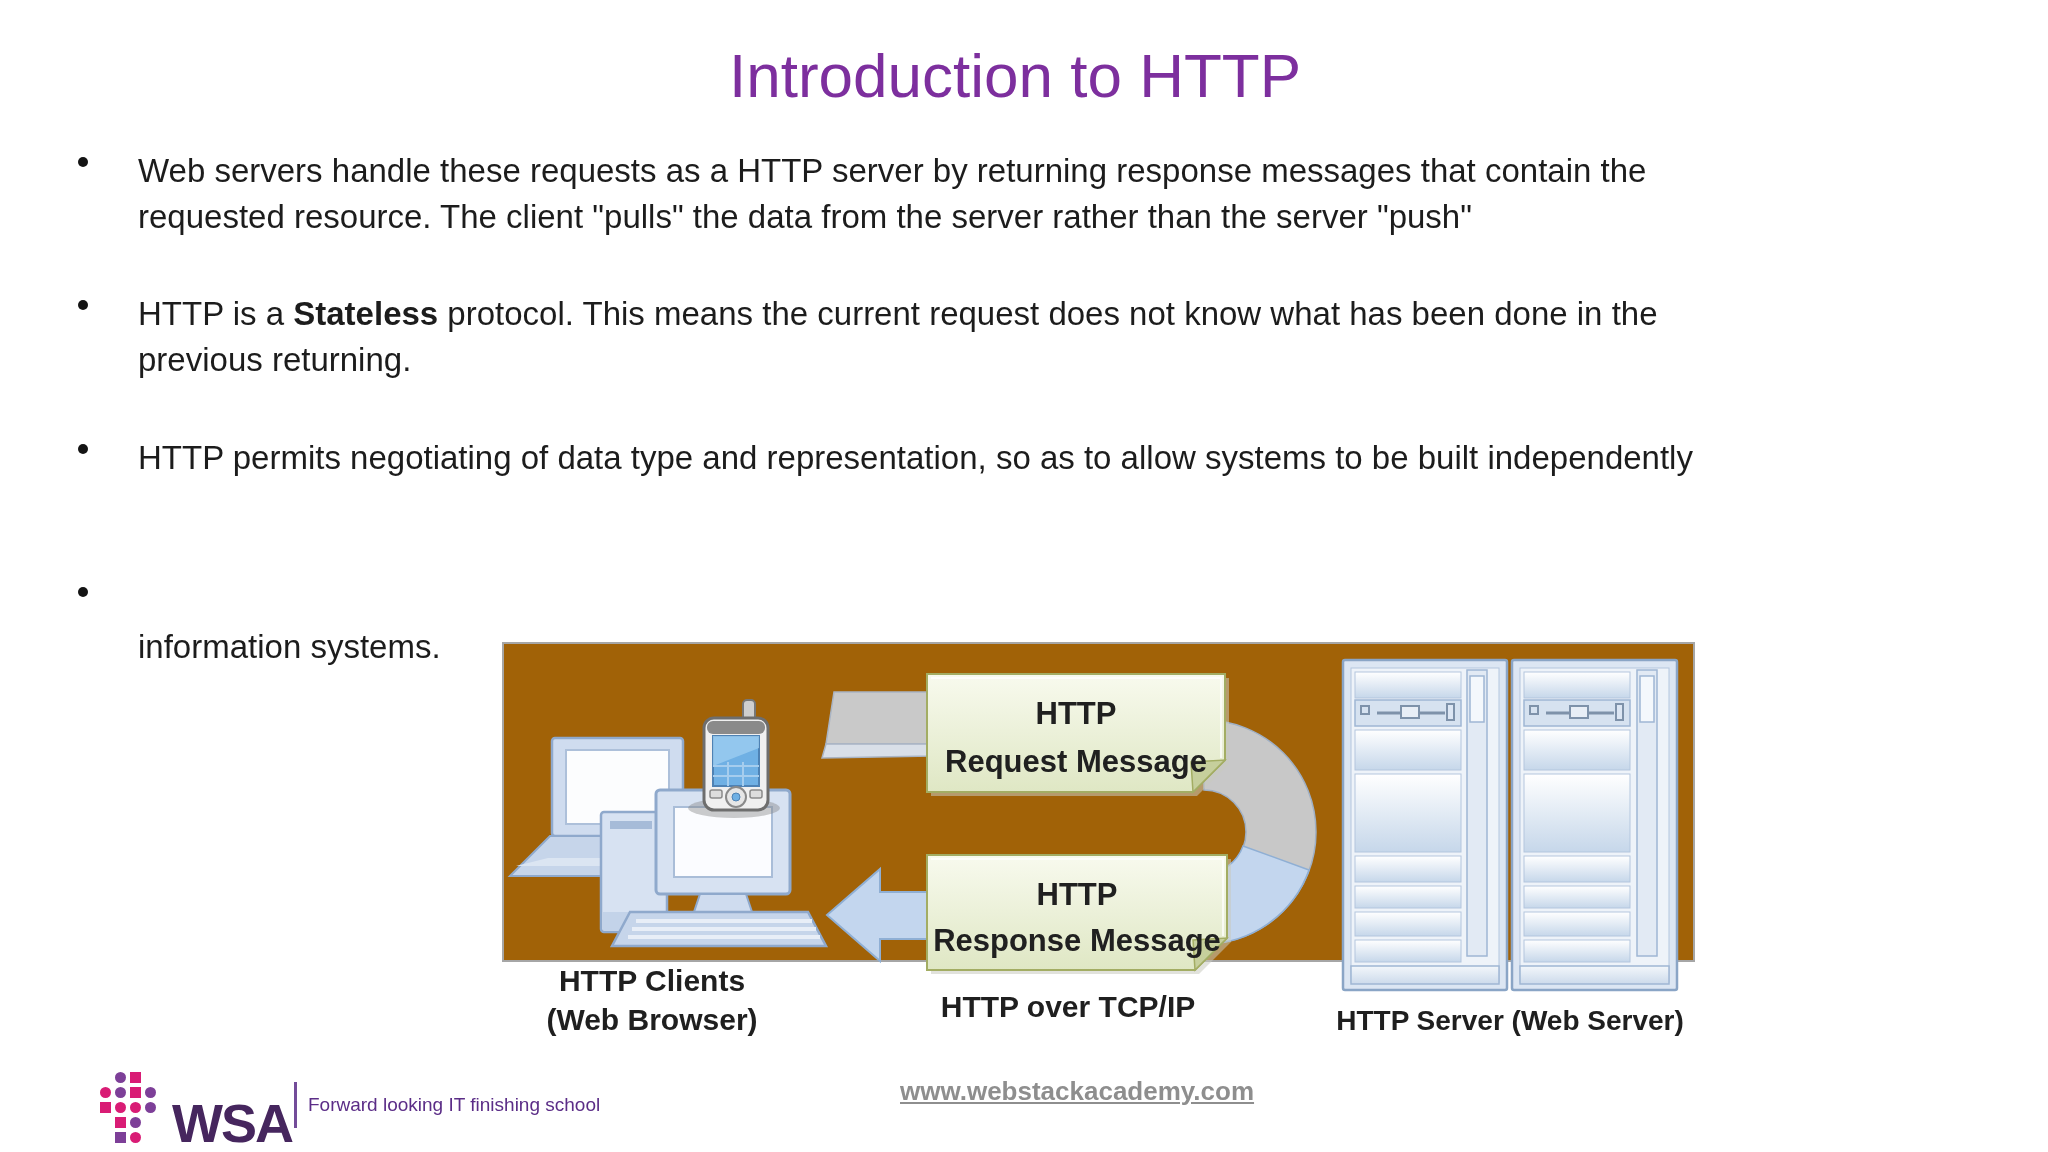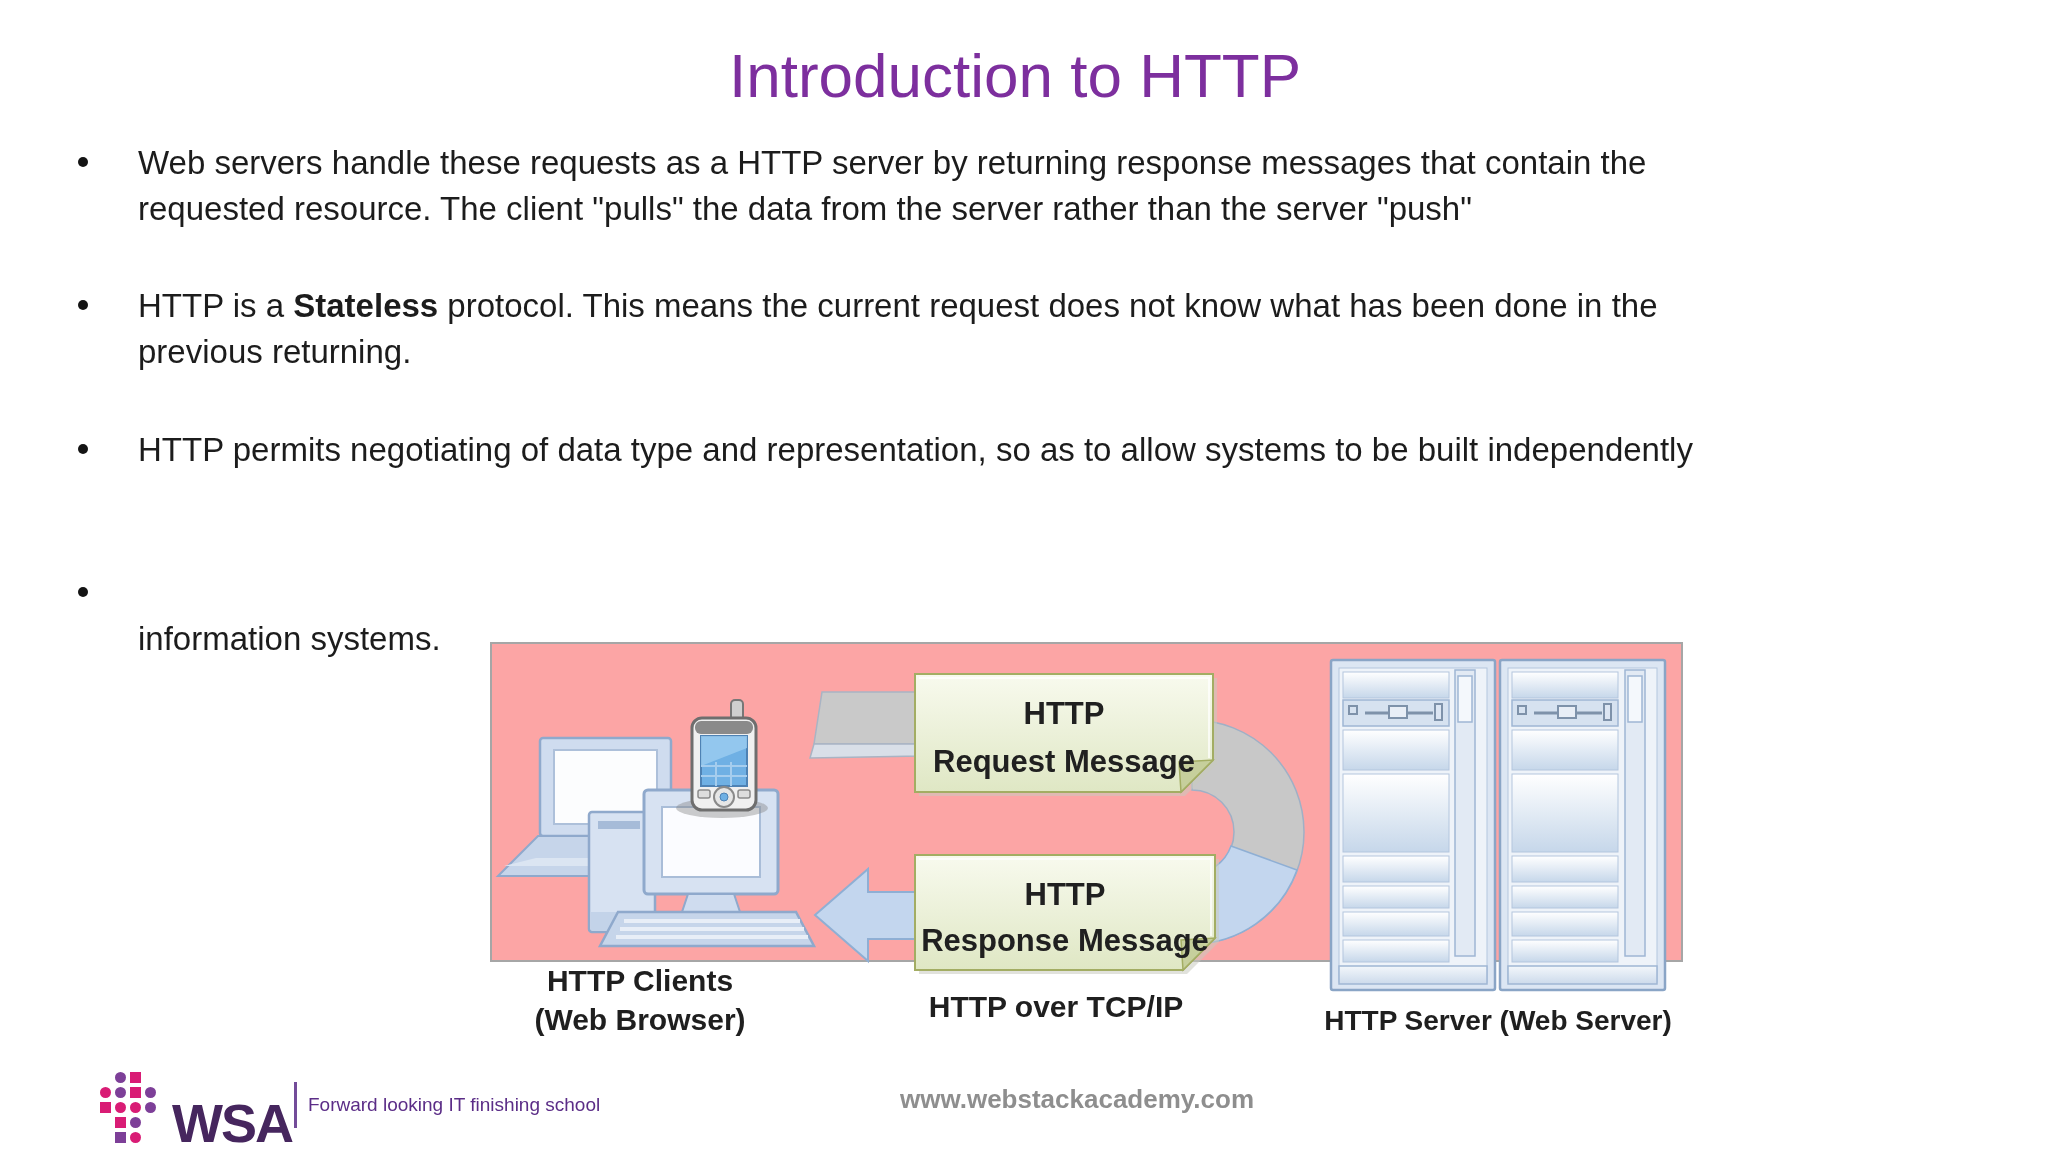--- a/index.html
+++ b/index.html
@@ -3,42 +3,42 @@
 <meta charset="utf-8">
 <style>
   html,body{margin:0;padding:0;background:#ffffff;}
   body{width:2048px;height:1152px;position:relative;overflow:hidden;
        font-family:"Liberation Sans",sans-serif;color:#1c1c1c;}
   .title{position:absolute;top:40px;left:0;width:2030px;margin:0;
          text-align:center;font-size:62px;font-weight:400;color:#7d2f9e;}
   .bullet{position:absolute;left:78px;width:1900px;}
   .bullet .dot{position:absolute;left:0;top:17px;width:10px;height:10px;
                border-radius:50%;background:#141414;}
-  .btext{margin:0 0 0 60px;font-size:33px;line-height:46px;white-space:pre-wrap;}
+  .btext{margin:8px 0 0 60px;font-size:33px;line-height:46px;white-space:pre-wrap;}
   .btext b{font-weight:700;}
-  .diagram{position:absolute;left:490px;top:642px;width:1193px;height:320px;
-           background:#fca5a5;border:2px solid #a6a6a6;box-sizing:border-box;}
+  .diagram{position:absolute;left:502px;top:642px;width:1193px;height:320px;
+           background:#a16207;border:2px solid #a6a6a6;box-sizing:border-box;}
   .diagram svg{position:absolute;left:0;top:0;}
   svg text{font-family:"Liberation Sans",sans-serif;}
   .boxtext{font-weight:700;font-size:31px;fill:#202020;text-anchor:middle;}
   .dlabel{font-weight:600;font-size:30px;fill:#1f1f1f;text-anchor:middle;}
   .dlabel-sm{font-weight:600;font-size:28px;fill:#1f1f1f;text-anchor:middle;}
   .footer{position:absolute;left:0;top:1060px;width:2048px;height:92px;}
   .logo-dots{position:absolute;left:100px;top:12px;width:62px;height:75px;}
   .ldot{position:absolute;width:11px;height:11px;}
   .ldot.c{border-radius:50%;}
   .ldot.m{background:#d91c75;}
   .ldot.p{background:#7d3f98;}
   .wsa{position:absolute;left:172px;top:32px;font-size:54px;font-weight:700;
        color:#46265e;letter-spacing:-2px;}
   .logo-divider{position:absolute;left:294px;top:22px;width:3px;height:46px;
                 background:#5b2d87;opacity:.85;}
   .tagline{position:absolute;left:308px;top:34px;font-size:19px;color:#5b2d87;}
-  .website{position:absolute;left:900px;top:24px;font-size:26px;font-weight:700;
-           color:#8e8e8e;}
+  .website{position:absolute;left:900px;top:16px;font-size:26px;font-weight:700;
+           color:#8e8e8e;text-decoration:underline;}
 </style>
 </head>
 <body>
 
 <h1 class="title">Introduction to HTTP</h1>
 
 <div class="bullet" style="top:140px">
   <span class="dot"></span>
   <p class="btext"><span>Web servers handle these requests as a HTTP server by returning response messages that contain the</span><br><span>requested resource. The client "pulls" the data from the server rather than the server "push"</span></p>
 </div>

